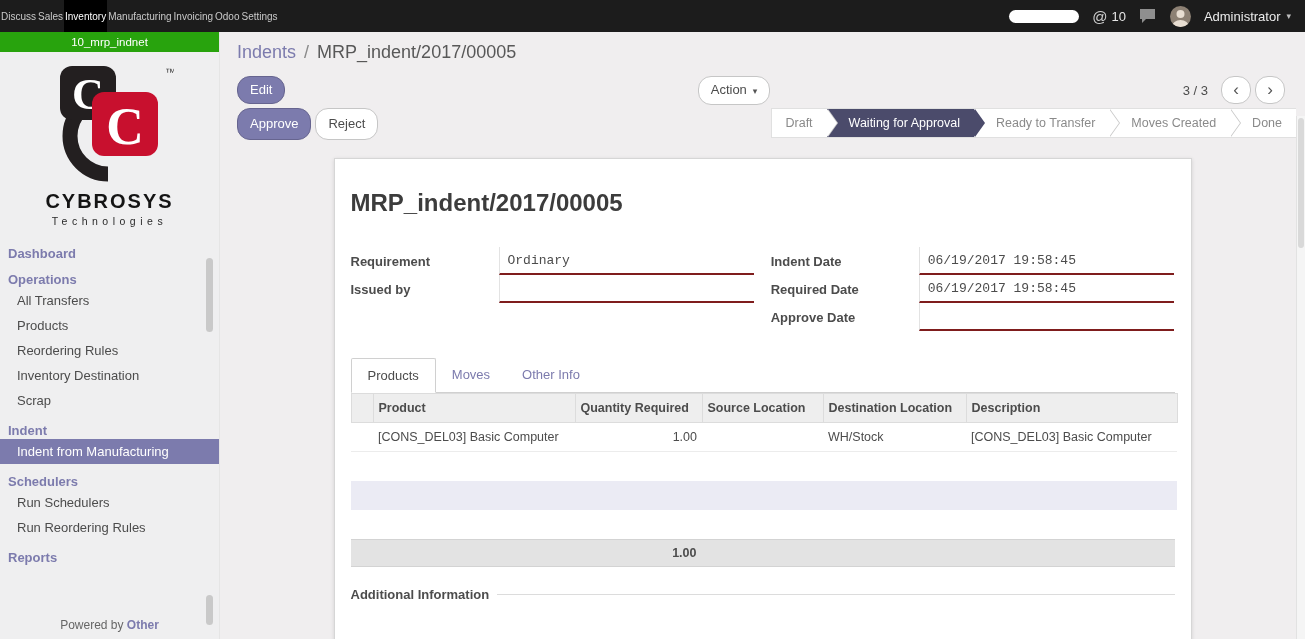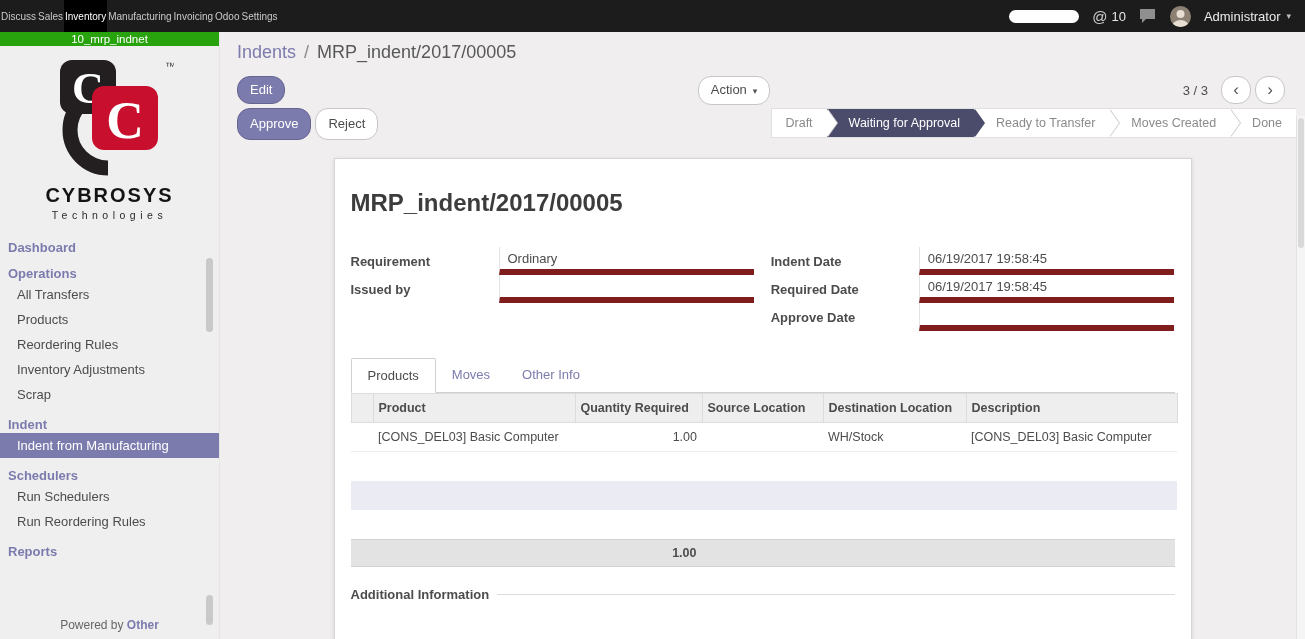--- a/index.html
+++ b/index.html
@@ -15,21 +15,21 @@
   .mail{display:flex;align-items:center;gap:4px;font-size:13px;color:#e6e6e6;cursor:pointer;}
   .at{font-size:15px;color:#cfcfcf;}
   .chatsvg{display:block;cursor:pointer;}
   .avatar{width:21px;height:21px;border-radius:50%;background:#8d8174;overflow:hidden;flex-shrink:0;}
   .uname{display:flex;align-items:center;gap:6px;font-size:13px;color:#ececec;cursor:pointer;}
   .caret{font-size:9px;color:#bdbdbd;}
 
   
   .layout{display:flex;height:607px;}
   .sidebar{width:220px;background:#efeff0;border-right:1px solid #e5e5e5;position:relative;display:flex;flex-direction:column;flex-shrink:0;}
-  .dbbar{height:14px;background:#28a30d;color:#fff;font-size:11.5px;display:flex;align-items:center;justify-content:center;}
+  .dbbar{height:20px;background:#28a30d;color:#fff;font-size:11.5px;display:flex;align-items:center;justify-content:center;}
   .logo{padding:12px 0 6px;text-align:center;}
   .brand{font-size:20px;font-weight:bold;letter-spacing:2px;color:#141414;margin-top:4px;}
   .brand-sub{font-size:10.5px;letter-spacing:4.5px;color:#2a2a2a;margin-top:2px;}
   .sidemenu{margin-top:12px;}
   .sm-heading{color:#7c7bad;font-weight:bold;font-size:13px;padding:0 8px;line-height:17px;margin-top:9px;cursor:pointer;}
   .sm-heading:first-child{margin-top:0;}
   .sm-item{font-size:13px;color:#4c4c4c;padding:0 8px 0 17px;line-height:25px;cursor:pointer;white-space:nowrap;}
   .sm-item.selected{background:#7c7bad;color:#fff;}
   .powered{margin-top:auto;text-align:center;font-size:12px;color:#666;padding:5px 0 7px;}
   .powered a{color:#7c7bad;font-weight:bold;text-decoration:none;cursor:pointer;}
@@ -68,21 +68,21 @@
 
   .sheet-area{padding-top:18px;}
   .sheet{width:858px;margin:0 auto;background:#fff;border:1px solid #d6d6d6;box-shadow:0 1px 4px rgba(0,0,0,.12);padding:30px 16px 40px;height:562px;}
   .title{font-size:24px;font-weight:bold;color:#3c3c3c;}
 
   .fieldgroups{display:flex;margin-top:30px;}
   .fgroup{width:49%;}
   .fgroup.left{margin-right:2%;}
   .frow{display:flex;min-height:28px;}
   .flabel{width:148px;flex-shrink:0;font-weight:bold;font-size:13px;color:#4c4c4c;display:flex;align-items:center;}
-  .fvalue{flex:1;font-size:13px;color:#4c4c4c;border-left:1px solid #e3e3e3;border-bottom:6px solid #7f1d1d;padding:0 8px;display:flex;align-items:center;cursor:text;}
+  .fvalue{flex:1;font-size:13px;color:#4c4c4c;border-left:1px solid #e3e3e3;border-bottom:2px solid #7f1d1d;padding:0 8px;display:flex;align-items:center;cursor:text;font-family:Liberation Mono, monospace;}
 
   .tabs{display:flex;margin-top:26px;border-bottom:1px solid #d0d0d0;}
   .tab{font-size:13px;padding:9px 16px;color:#7c7bad;cursor:pointer;position:relative;top:1px;}
   .tab.active{background:#fff;border:1px solid #d0d0d0;border-bottom:1px solid #fff;color:#4c4c4c;border-radius:2px 2px 0 0;}
 
   table.list{width:100%;border-collapse:collapse;table-layout:fixed;}
   .list th{background:#eee;font-size:12.5px;font-weight:bold;color:#4c4c4c;text-align:left;padding:7px 5px;border:1px solid #dcdcdc;overflow:hidden;white-space:nowrap;}
   .list td{font-size:12.5px;color:#4c4c4c;padding:7px 5px;overflow:hidden;white-space:nowrap;}
   .data-row td{border-bottom:1px solid #ececec;}
   .num{text-align:right;}
@@ -148,21 +148,21 @@
       </svg>
       <div class="brand">CYBROSYS</div>
       <div class="brand-sub">Technologies</div>
     </div>
     <nav class="sidemenu">
         <div class="sm-heading">Dashboard</div>
         <div class="sm-heading">Operations</div>
         <div class="sm-item">All Transfers</div>
         <div class="sm-item">Products</div>
         <div class="sm-item">Reordering Rules</div>
-        <div class="sm-item">Inventory Adjustments</div>
+        <div class="sm-item">Inventory Destination</div>
         <div class="sm-item">Scrap</div>
         <div class="sm-heading">Indent</div>
         <div class="sm-item selected">Indent from Manufacturing</div>
         <div class="sm-heading">Schedulers</div>
         <div class="sm-item">Run Schedulers</div>
         <div class="sm-item">Run Reordering Rules</div>
         <div class="sm-heading">Reports</div>
       </nav>
     <div class="powered">
       <span>Powered by</span>

